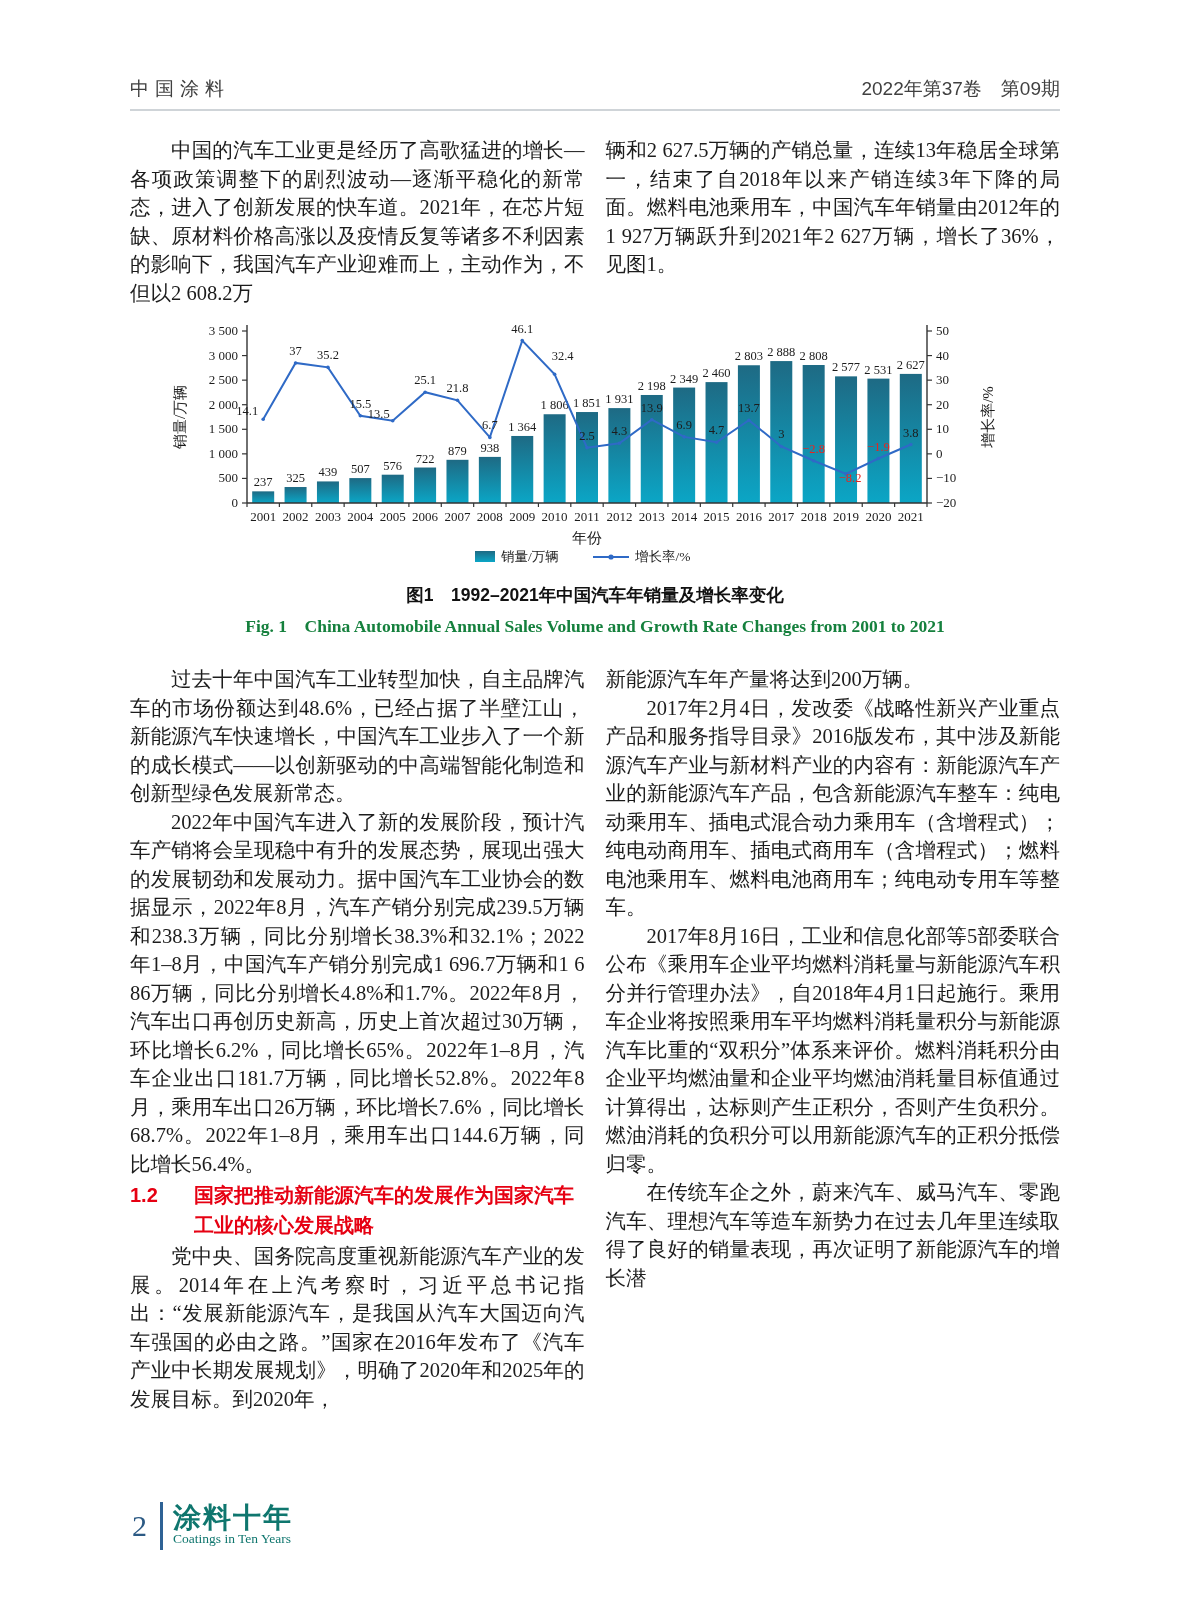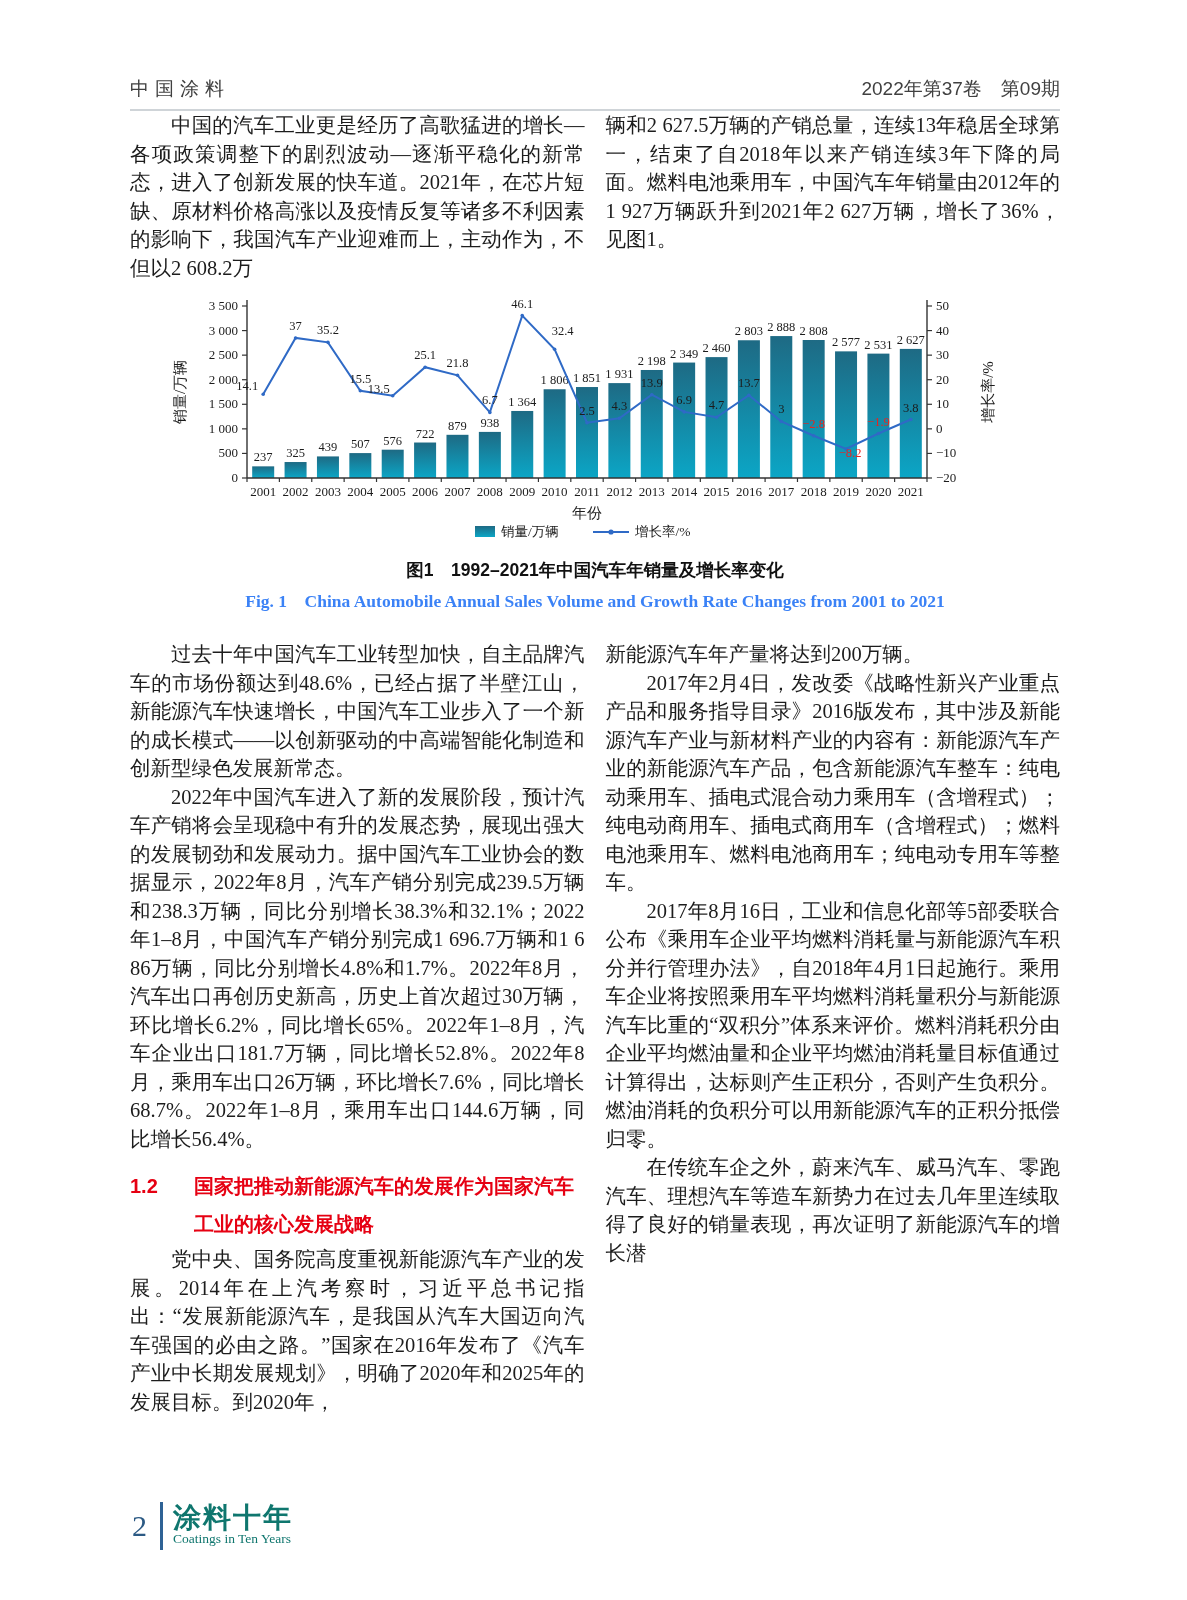--- a/index.html
+++ b/index.html
@@ -11,37 +11,37 @@
   .page{box-sizing:border-box;width:1187px;height:1600px;padding:76px 127px 0 130px;position:relative;}
   
   .hdr{display:flex;justify-content:space-between;align-items:flex-end;
        border-bottom:2px solid #cfd4d8;padding-bottom:7px;
        font-family:"Liberation Sans","DejaVu Sans",sans-serif;color:#404040;font-size:19px;}
   .hdr .journal{letter-spacing:6px;}
   
   .cols{display:flex;gap:21px;}
   .col{width:455px;text-align:justify;text-justify:inter-character;word-break:break-all;
        font-size:20.5px;line-height:28.5px;}
-  .intro{font-family:Liberation Serif, serif;}
+  .intro{margin-top:25px;font-family:Liberation Serif, serif;}
   .col p{margin:0;text-indent:2em;}
   .col p.noind{text-indent:0;}
   
   .chart-wrap{margin-top:10px;}
   #chart-svg{display:block;margin:0 auto;}
   .fig-notes{display:flex;justify-content:space-between;color:#e60012;font-weight:bold;
              font-style:italic;font-size:16.5px;padding:0 34px 0 40px;margin-top:0px;
              font-family:"Liberation Serif","DejaVu Serif",serif;}
   .cap-zh{text-align:center;font-family:"Liberation Sans","DejaVu Sans",sans-serif;
           font-weight:bold;font-size:17.5px;color:#111;margin-top:16px;}
-  .cap-en{text-align:center;font-weight:bold;font-size:17.5px;color:#3b82f6;margin-top:7px;
+  .cap-en{text-align:center;font-weight:bold;font-size:17.5px;color:#15803d;margin-top:7px;
           font-family:"Liberation Serif","DejaVu Serif",serif;}
   
   .bodycols{margin-top:27px;}
   .sec-h{color:#e60012;font-family:"Liberation Sans","DejaVu Sans",sans-serif;font-weight:bold;
-         font-size:20px;line-height:38px;padding-left:64px;text-indent:-64px;margin:14px 0 2px 0;
+         font-size:20px;line-height:30px;padding-left:64px;text-indent:-64px;margin:2px 0 2px 0;
          text-align:left;word-break:break-all;}
   .sec-h .num{display:inline-block;width:64px;text-indent:0;}
   
   .footer{position:absolute;left:132px;bottom:50px;display:flex;align-items:center;}
   .pgnum{font-size:30px;color:#2c5a84;margin-right:13px;font-family:"Liberation Serif",serif;}
   .vbar{width:3px;height:48px;background:#2e6295;margin-right:10px;}
   .brand-zh{font-family:"Liberation Sans","DejaVu Sans",sans-serif;font-weight:bold;
             font-size:28px;color:#0f766e;line-height:24px;letter-spacing:2px;}
   .brand-en{font-size:13.5px;color:#0f766e;line-height:17px;font-family:"Liberation Serif",serif;}
 </style>

